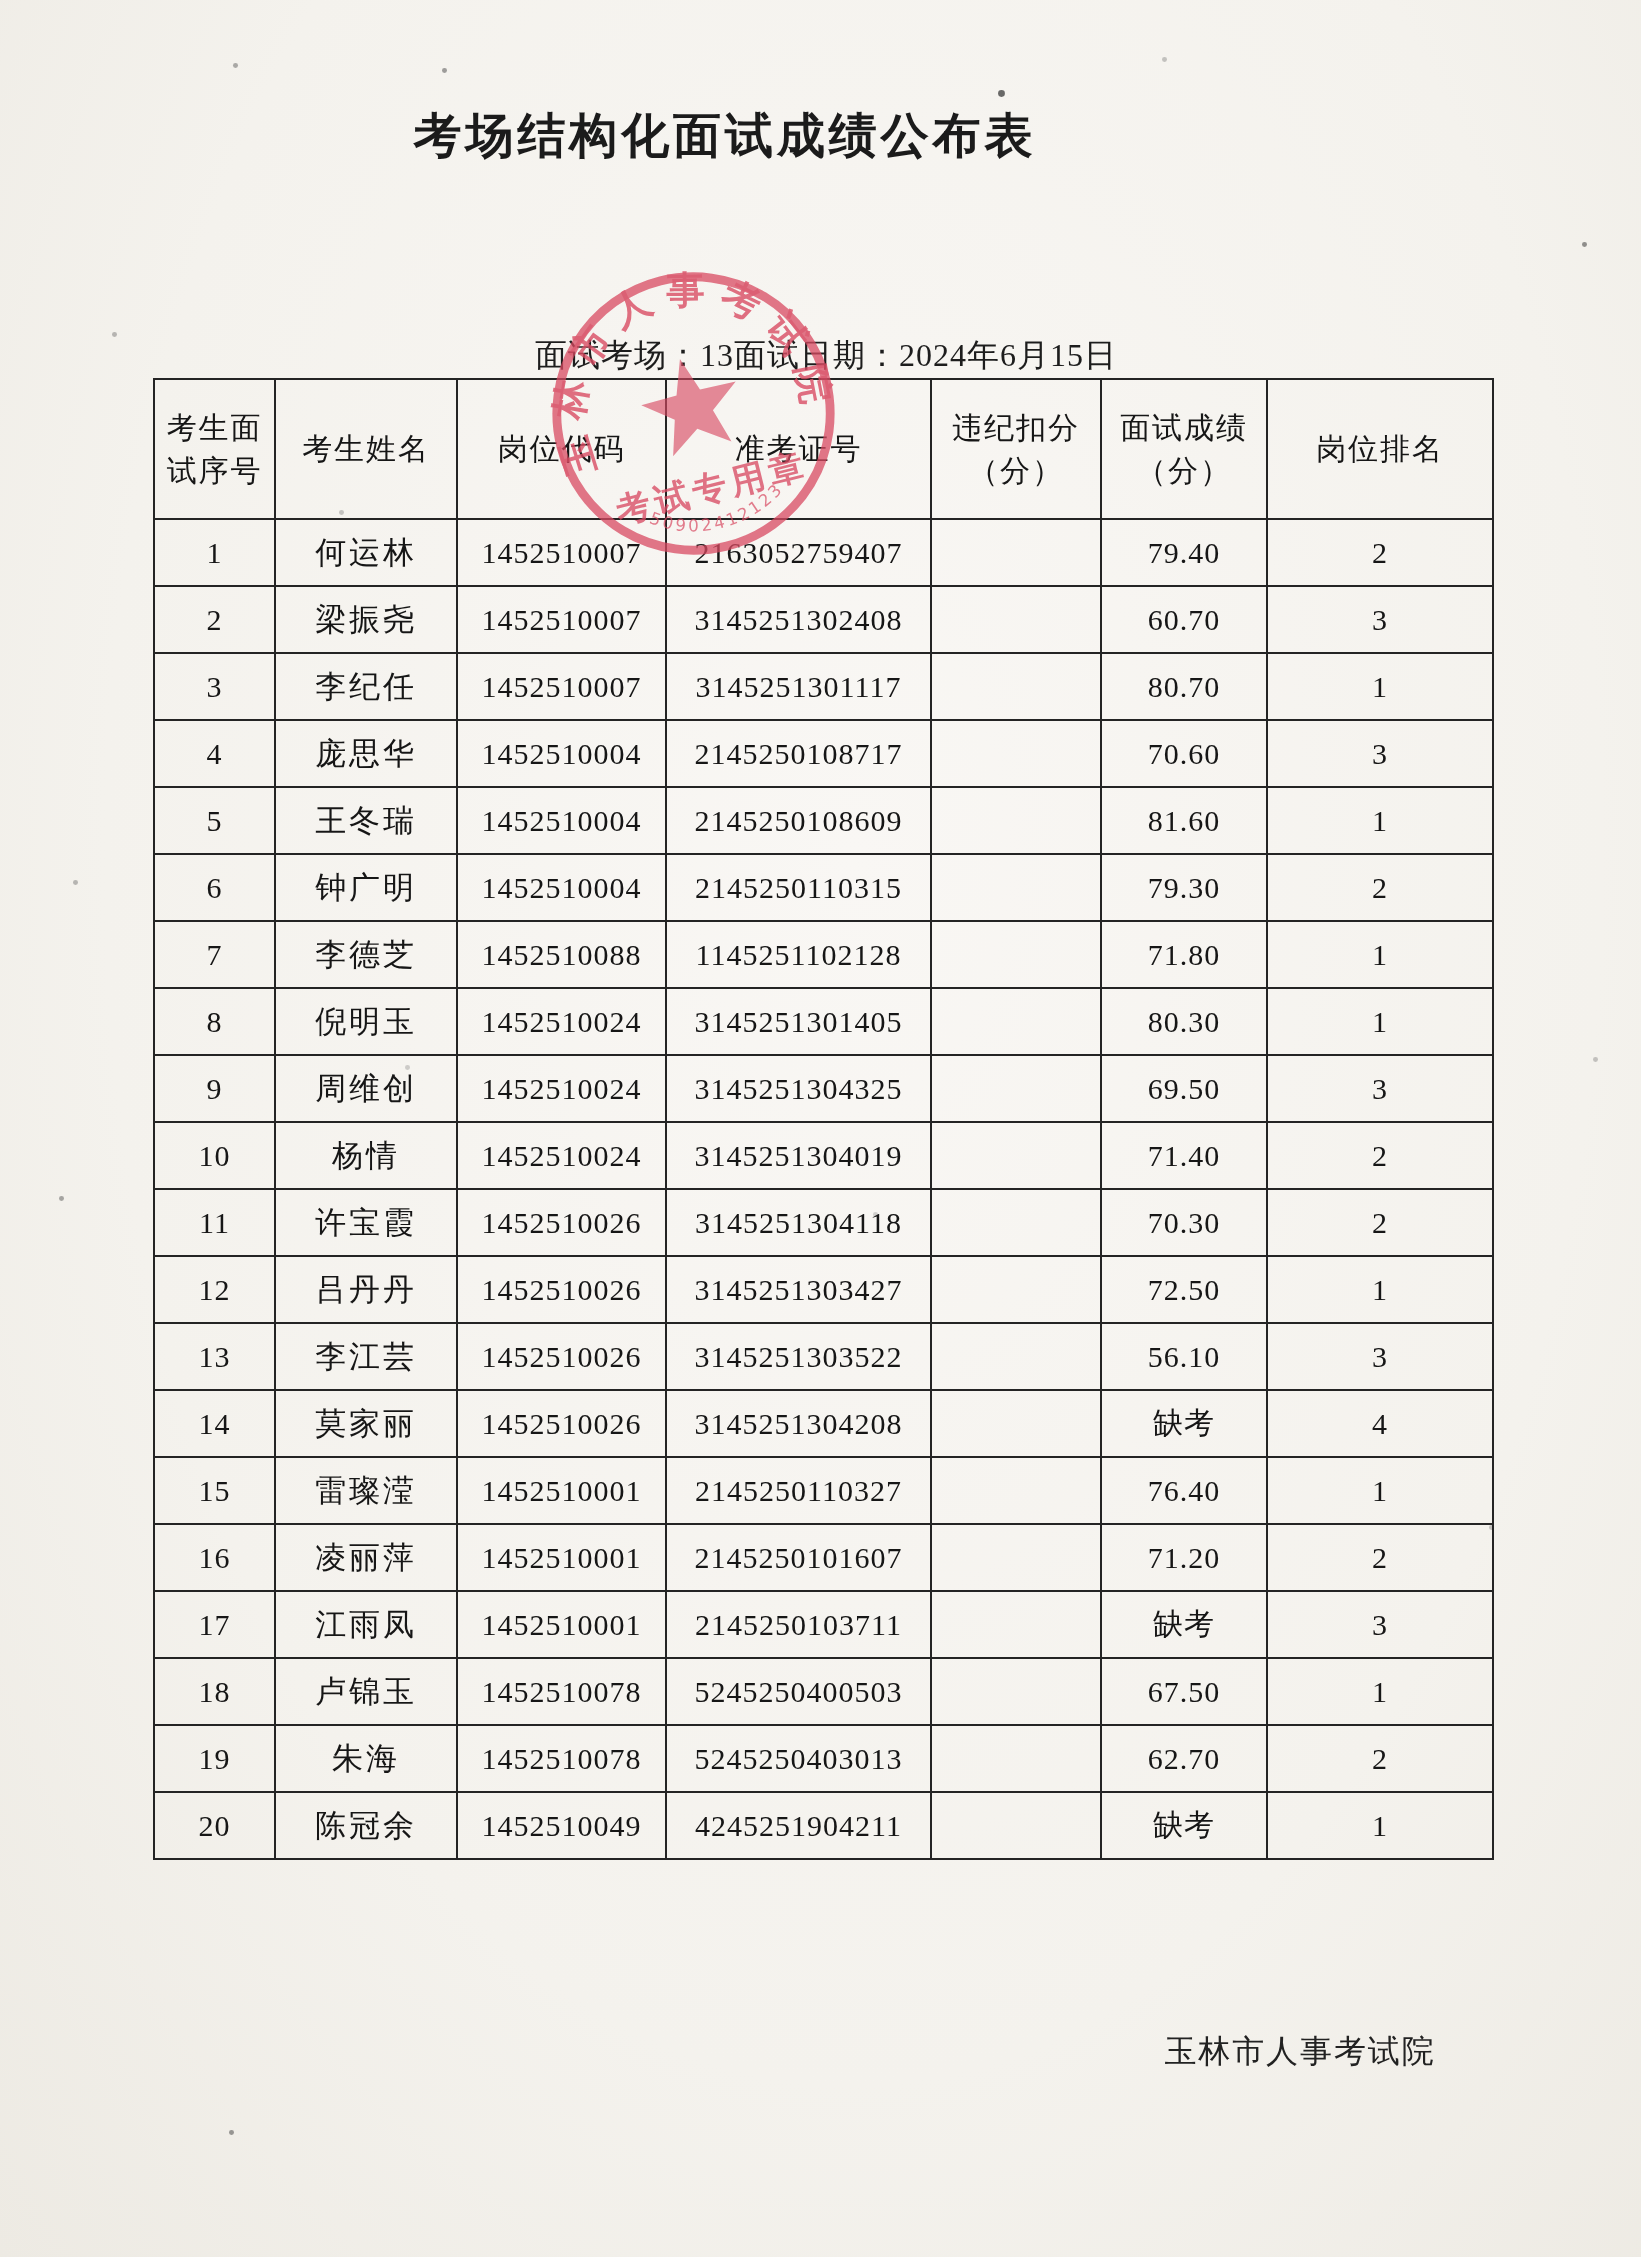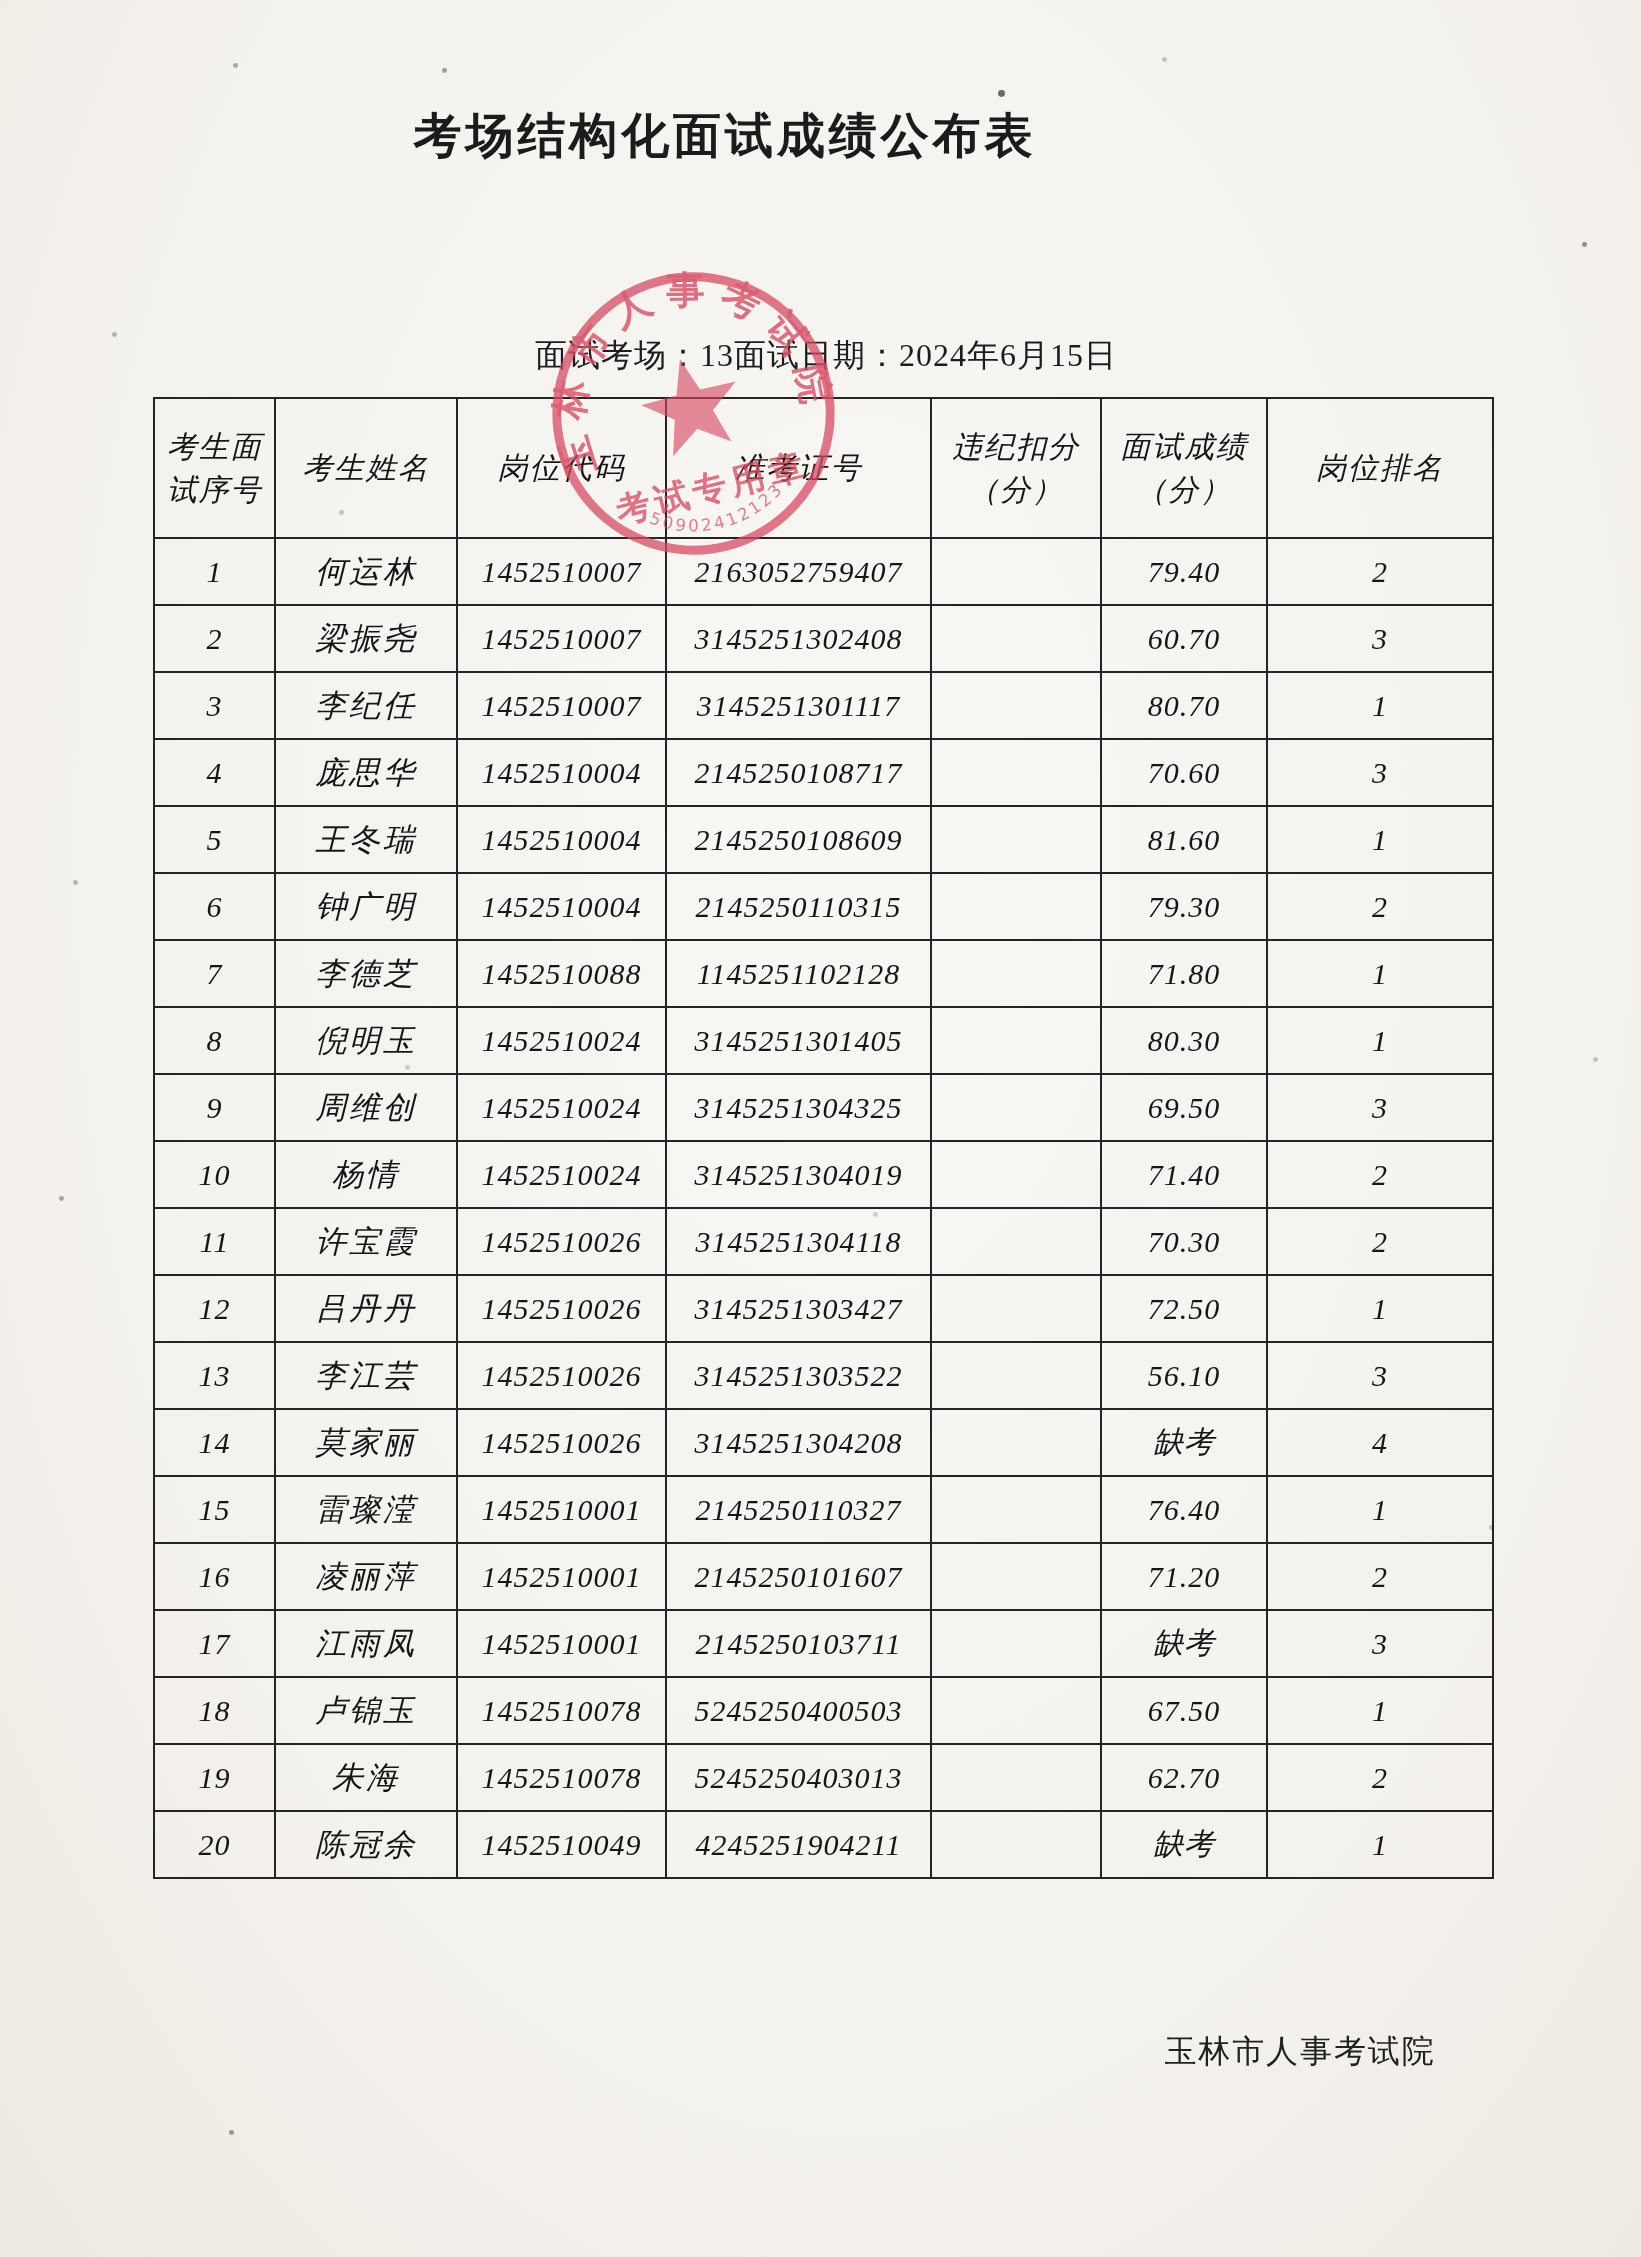--- a/index.html
+++ b/index.html
@@ -39,24 +39,23 @@
     text-align:center;
     font-family:"Liberation Sans","DejaVu Sans",sans-serif;
     font-weight:bold;font-size:48px;letter-spacing:3.9px;color:#1b1b1b;
   }
   .meta{
     position:absolute;left:212px;top:334px;width:1228px;
     display:flex;justify-content:center;
     font-size:32px;color:#1d1d1d;letter-spacing:1px;
   }
   table.score-table{
-    position:absolute;left:153px;top:397px;width:1338px;
+    position:absolute;left:153px;top:378px;width:1338px;
     border-collapse:collapse;table-layout:fixed;
     background:transparent;
-    font-style:italic;
   }
   table.score-table th, table.score-table td{
     border:2.4px solid #242424;
     text-align:center;vertical-align:middle;
     color:#161616;
     padding:0 3.9px;
     overflow:hidden;
   }
   table.score-table thead th{
     height:138px;font-weight:normal;font-size:30px;line-height:1.45;letter-spacing:1.9px;

